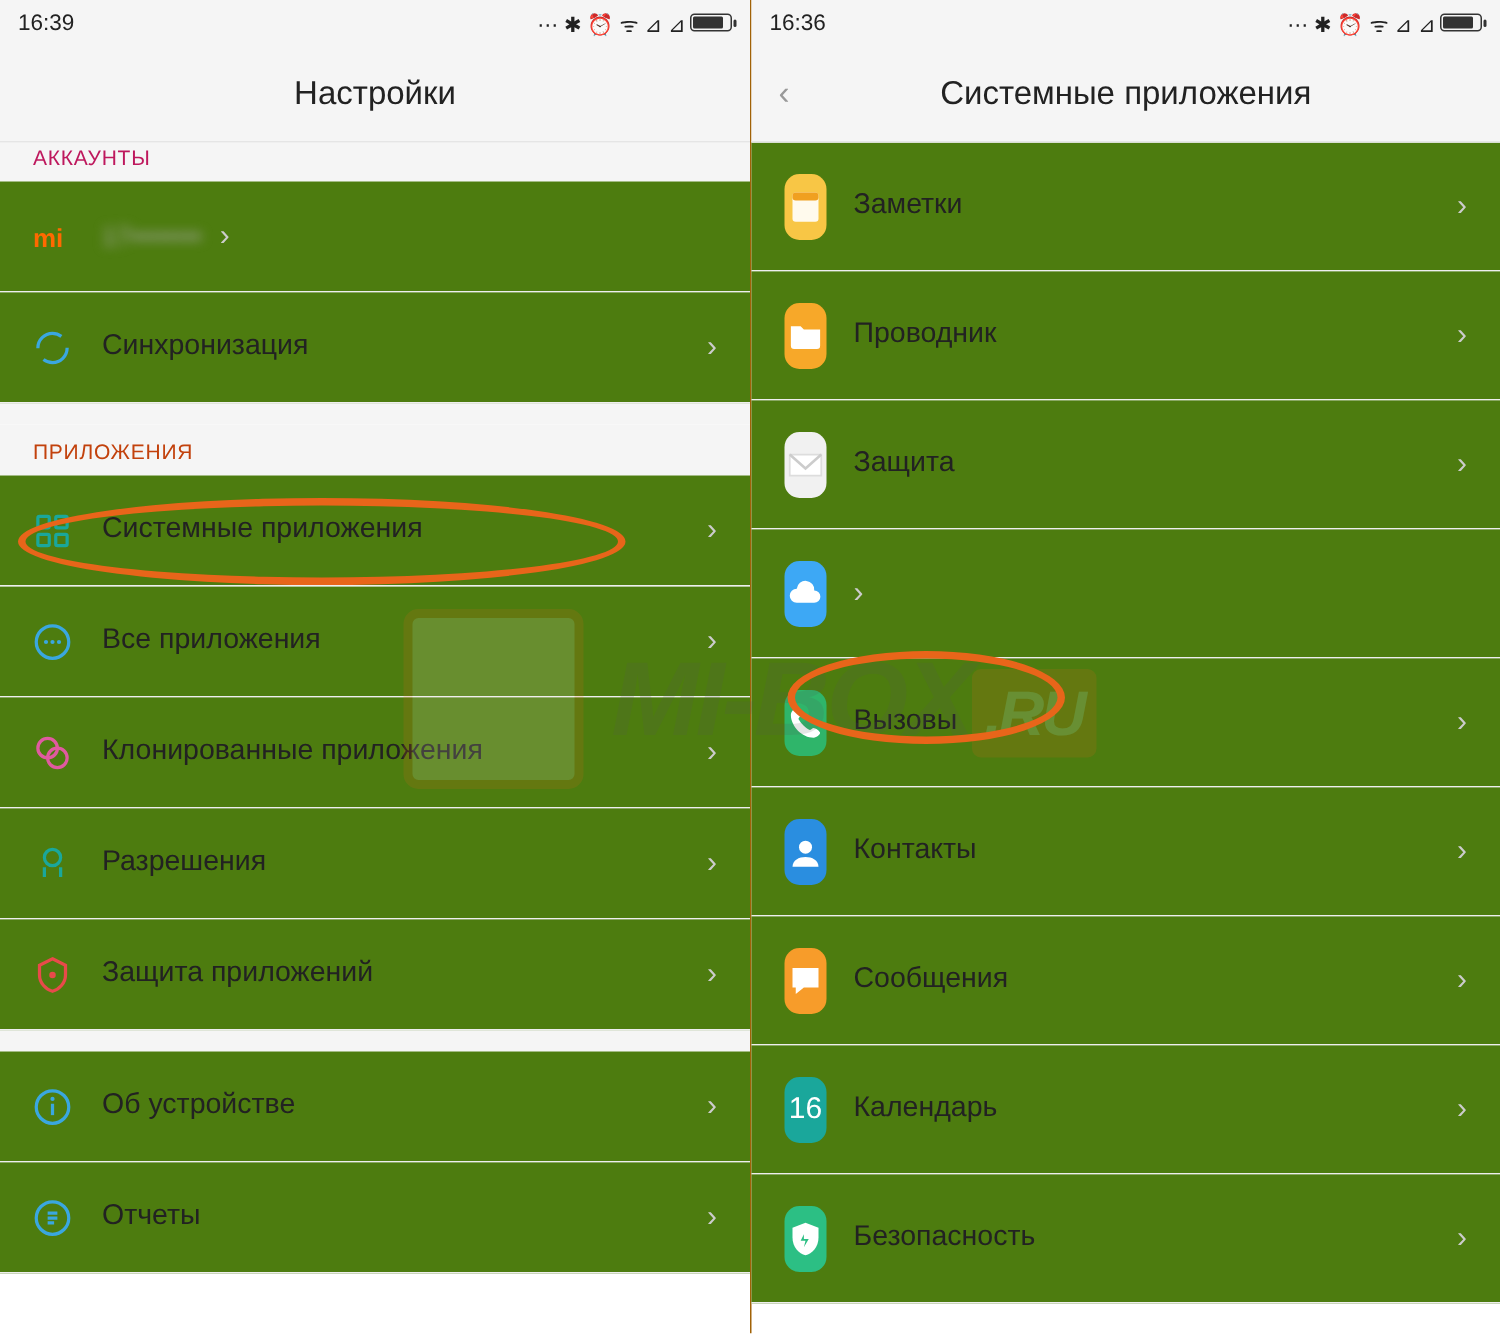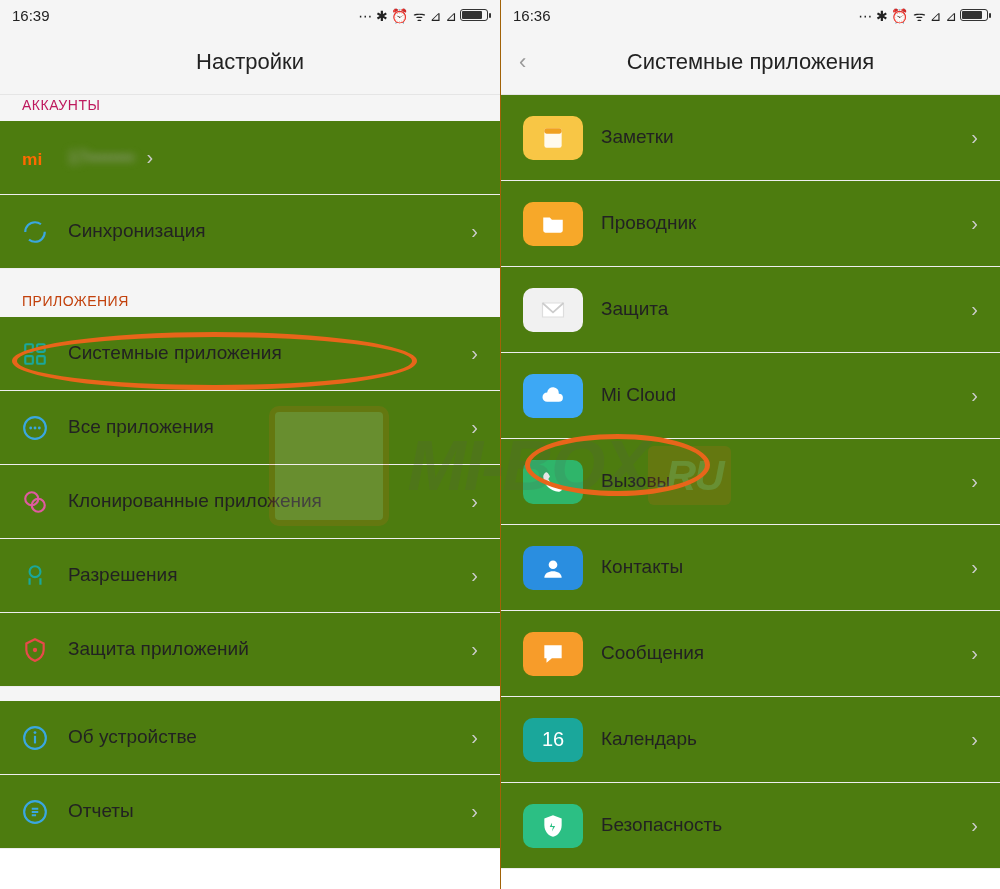--- a/index.html
+++ b/index.html
@@ -92,21 +92,21 @@
   color: #a8a8a8;
   margin-right: 12px;
   filter: blur(4px);
 }
 .chevron {
   color: #ccc;
   font-size: 20px;
 }
 
 .app-icon {
-  width: 60px; height: 44px;
+  width: 28px; height: 44px;
   border-radius: 10px;
   display:flex; align-items:center; justify-content:center;
   font-size:24px; color:#fff;
   margin-right:18px;
   flex-shrink:0;
 }
 .row.app { min-height: 86px; }
 
 .gap { height: 14px; background:#f5f5f5; }
 
@@ -330,21 +330,20 @@
     <span class="row-label">Защита</span>
     <span class="chevron">›</span>
   </div>
 
   <div class="row app">
     <span class="app-icon" style="background:#3da8f5">
       <svg width="28" height="28" viewBox="0 0 24 24" fill="#fff">
           <path d="M7 17 a4 4 0 0 1 0-8 a5 5 0 0 1 10 1 a3.5 3.5 0 0 1 0 7 Z"></path>
         </svg>
     </span>
-    <span class="row-label">Mi Cloud</span>
     <span class="chevron">›</span>
   </div>
 
   <div class="row app">
     <span class="app-icon" style="background:#2fb56a">
       <svg width="26" height="26" viewBox="0 0 24 24" fill="#fff">
           <path d="M6 3 c-1 0-3 2-3 4 c0 7 7 14 14 14 c2 0 4-2 4-3 c0-1-3-3-4-3 c-1 0-2 2-3 1 c-2-1-5-4-6-6 c-1-1 1-2 1-3 c0-1-2-4-3-4 Z"></path>
         </svg>
     </span>
     <span class="row-label">Вызовы</span>

